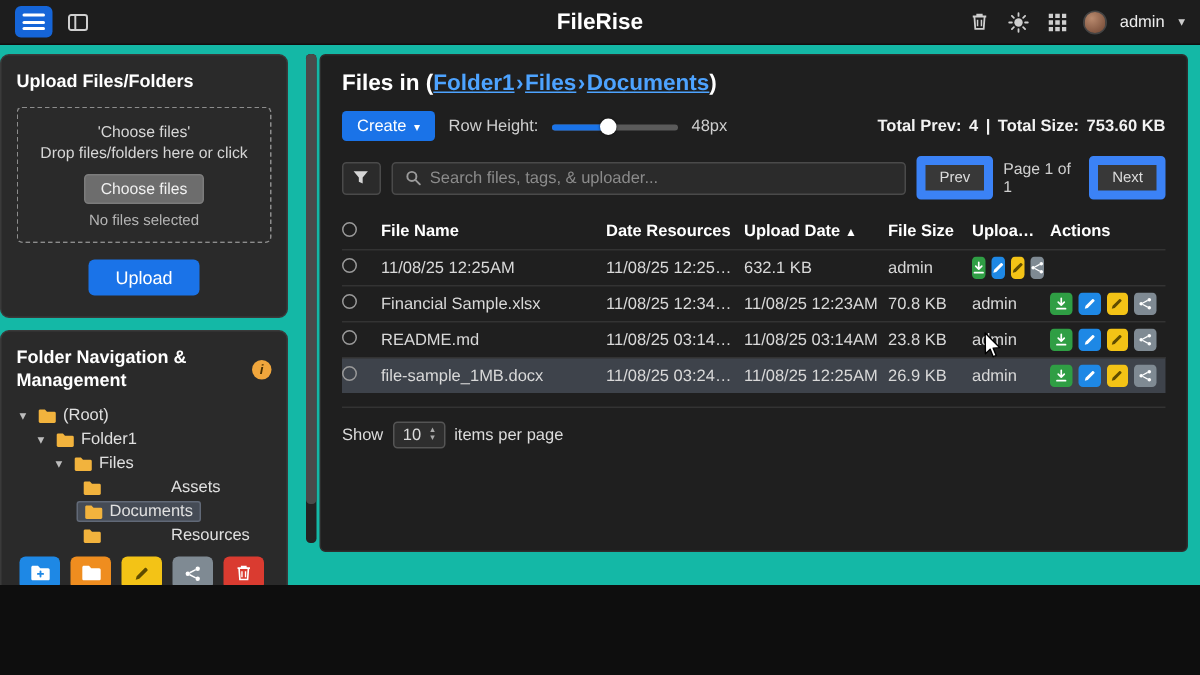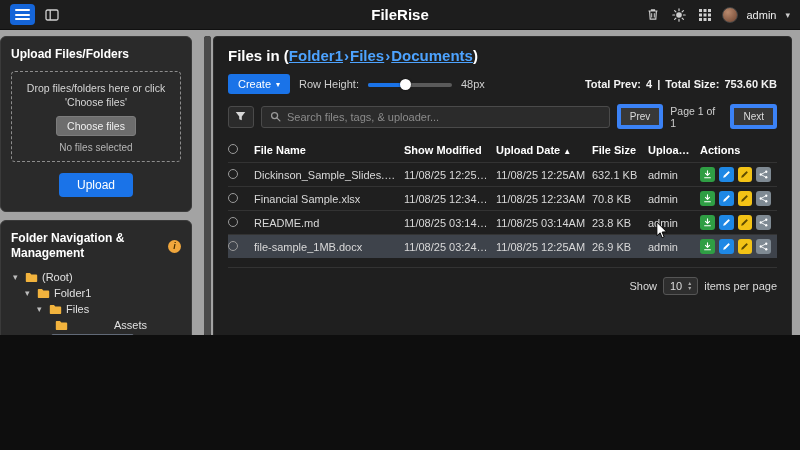--- a/index.html
+++ b/index.html
@@ -1,17 +1,17 @@
 <!DOCTYPE html>
 <html><head>
 <meta charset="utf-8">
 <style>
   * { margin:0; padding:0; box-sizing:border-box; }
   html,body { width:800px; height:450px; background:#0e0e0e; font-family:"Liberation Sans","DejaVu Sans",sans-serif; }
-  .app { position:relative; width:800px; height:335px; background:#a3a3a3; overflow:hidden; color:#e4e4e4; }
+  .app { position:relative; width:800px; height:390px; background:#14b8a6; overflow:hidden; color:#e4e4e4; }
 
   
   .topbar { position:absolute; left:0; top:0; width:800px; height:30px; background:#1d1d1d; display:flex; align-items:center; padding:0 10px; border-bottom:1px solid #101010; }
   .tb-left { display:flex; align-items:center; gap:8px; }
   .hamburger { width:25px; height:21px; background:#1565d8; border:none; border-radius:4px; display:flex; flex-direction:column; justify-content:center; gap:2.5px; align-items:center; cursor:pointer; }
   .hamburger .bar { display:block; width:15px; height:2px; background:#fff; border-radius:1px; }
   .tb-icon-btn { background:none; border:none; color:#cfcfcf; display:flex; align-items:center; cursor:pointer; padding:2px; }
   .tb-title { position:absolute; left:0; right:0; text-align:center; font-size:15px; font-weight:700; color:#fff; pointer-events:none; }
   .tb-right { margin-left:auto; display:flex; align-items:center; gap:9px; }
   .avatar { width:16px; height:16px; border-radius:50%; background:radial-gradient(circle at 35% 30%, #b98a6e, #6d4330); border:1px solid #444; display:inline-block; }
@@ -59,34 +59,34 @@
   .slider .fill { position:absolute; top:4.5px; left:0; width:42%; height:4px; background:#1a73e8; border-radius:2px; }
   .slider .s-thumb { position:absolute; top:1px; left:38%; width:11px; height:11px; background:#fff; border-radius:50%; box-shadow:0 0 2px rgba(0,0,0,.6); }
   .totals { margin-left:auto; display:flex; align-items:center; gap:5px; font-size:11px; font-weight:700; color:#f2f2f2; white-space:nowrap; }
 
   .searchbar { display:flex; align-items:center; gap:7px; margin-bottom:9px; }
   .funnel-btn { width:26px; height:22px; background:#2b2b2b; border:1px solid #4a4a4a; border-radius:3px; color:#d6d6d6; display:flex; align-items:center; justify-content:center; cursor:pointer; }
   .searchbox { width:350px; height:22px; background:#2b2b2b; border:1px solid #4a4a4a; border-radius:3px; display:flex; align-items:center; gap:6px; padding:0 8px; color:#9a9a9a; }
   .searchbox input { flex:1; background:transparent; border:none; outline:none; color:#ddd; font-size:11px; font-family:inherit; }
   .searchbox input::placeholder { color:#8b8b8b; }
   .pager { margin-left:auto; display:flex; align-items:center; gap:7px; font-size:10.5px; color:#cfcfcf; }
-  .pg-btn { background:#383838; border:4px solid #3b82f6; border-radius:3px; color:#ddd; font-size:10px; padding:3px 9px; cursor:pointer; }
+  .pg-btn { background:#383838; border:6px solid #3b82f6; border-radius:3px; color:#ddd; font-size:10px; padding:3px 9px; cursor:pointer; }
 
   .thead,.trow { display:grid; grid-template-columns:26px 150px 92px 96px 56px 52px 1fr; align-items:center; }
   .thead { height:24px; font-size:11px; font-weight:700; color:#fff; }
   .trow { height:24px; font-size:11px; color:#d9d9d9; border-top:1px solid #333; }
   .trow.active { background:#3e434b; }
   .cell { overflow:hidden; white-space:nowrap; text-overflow:ellipsis; padding-right:6px; }
   .sort { font-size:8px; color:#fff; }
   .circle { width:10px; height:10px; border:1.4px solid #9a9a9a; border-radius:50%; display:inline-block; cursor:pointer; }
   .acts { display:flex; gap:4px; }
   .act-btn { width:17px; height:15px; border:none; border-radius:3px; display:flex; align-items:center; justify-content:center; cursor:pointer; color:#fff; padding:0; }
   .a-green { background:#2f9e44; } .a-blue { background:#1e88e5; } .a-yellow { background:#f3c316; color:#5f4c00; } .a-gray { background:#7f8a93; }
 
-  .tfooter { display:flex; align-items:center; gap:6px; margin-top:9px; font-size:11px; color:#dcdcdc; border-top:1px solid #333; padding-top:9px;justify-content:flex-end; }
+  .tfooter { display:flex; align-items:center; gap:6px; margin-top:9px; font-size:11px; color:#dcdcdc; border-top:1px solid #333; padding-top:9px; }
   .select-box { display:inline-flex; align-items:center; gap:6px; background:#2e2e2e; border:1px solid #555; border-radius:3px; padding:2px 6px; cursor:pointer; }
   .spin { display:flex; flex-direction:column; line-height:5.5px; font-size:6px; color:#aaa; }
 
   .cursor { position:absolute; left:655px; top:221px; pointer-events:none; }
 </style>
 </head>
 <body>
 
 <svg width="0" height="0" style="position:absolute">
 <defs>
@@ -185,22 +185,22 @@
         </button>
       <span class="avatar"></span>
       <span class="username">admin</span>
       <span class="chev">▾</span>
     </div>
   </header>
 
   <section class="card upload-card">
     <h3>Upload Files/Folders</h3>
     <div class="dropzone">
+      <div class="dz-text">'Choose files'</div>
       <div class="dz-text">Drop files/folders here or click</div>
-      <div class="dz-text">'Choose files'</div>
       <button class="choose-btn">Choose files</button>
       <div class="nofiles">No files selected</div>
     </div>
     <button class="upload-btn">Upload</button>
   </section>
 
   <section class="card folder-card">
     <div class="fc-header">
       <h3><span>Folder Navigation &amp;</span><br><span>Management</span></h3>
       <span class="info-badge">i</span>
@@ -323,30 +323,29 @@
         <button class="pg-btn">Prev</button>
         <span>Page 1 of 1</span>
         <button class="pg-btn">Next</button>
       </div>
     </div>
 
     <div class="table">
       <div class="thead">
         <span class="cell"><span class="circle"></span></span>
         <span class="cell">File Name</span>
-        <span class="cell">Show Modified</span>
+        <span class="cell">Date Resources</span>
         <span class="cell"><span>Upload Date</span> <span class="sort">▲</span></span>
         <span class="cell">File Size</span>
         <span class="cell">Uploader</span>
         <span class="cell">Actions</span>
       </div>
 
       <div class="trow">
         <span class="cell"><span class="circle"></span></span>
-        <span class="cell">Dickinson_Sample_Slides.pptx</span>
         <span class="cell">11/08/25 12:25AM</span>
         <span class="cell">11/08/25 12:25AM</span>
         <span class="cell">632.1 KB</span>
         <span class="cell">admin</span>
         <span class="cell acts">
           <button class="act-btn a-green">
               <svg width="9" height="9">
                 <use href="#i-download"></use>
               </svg>
             </button>

